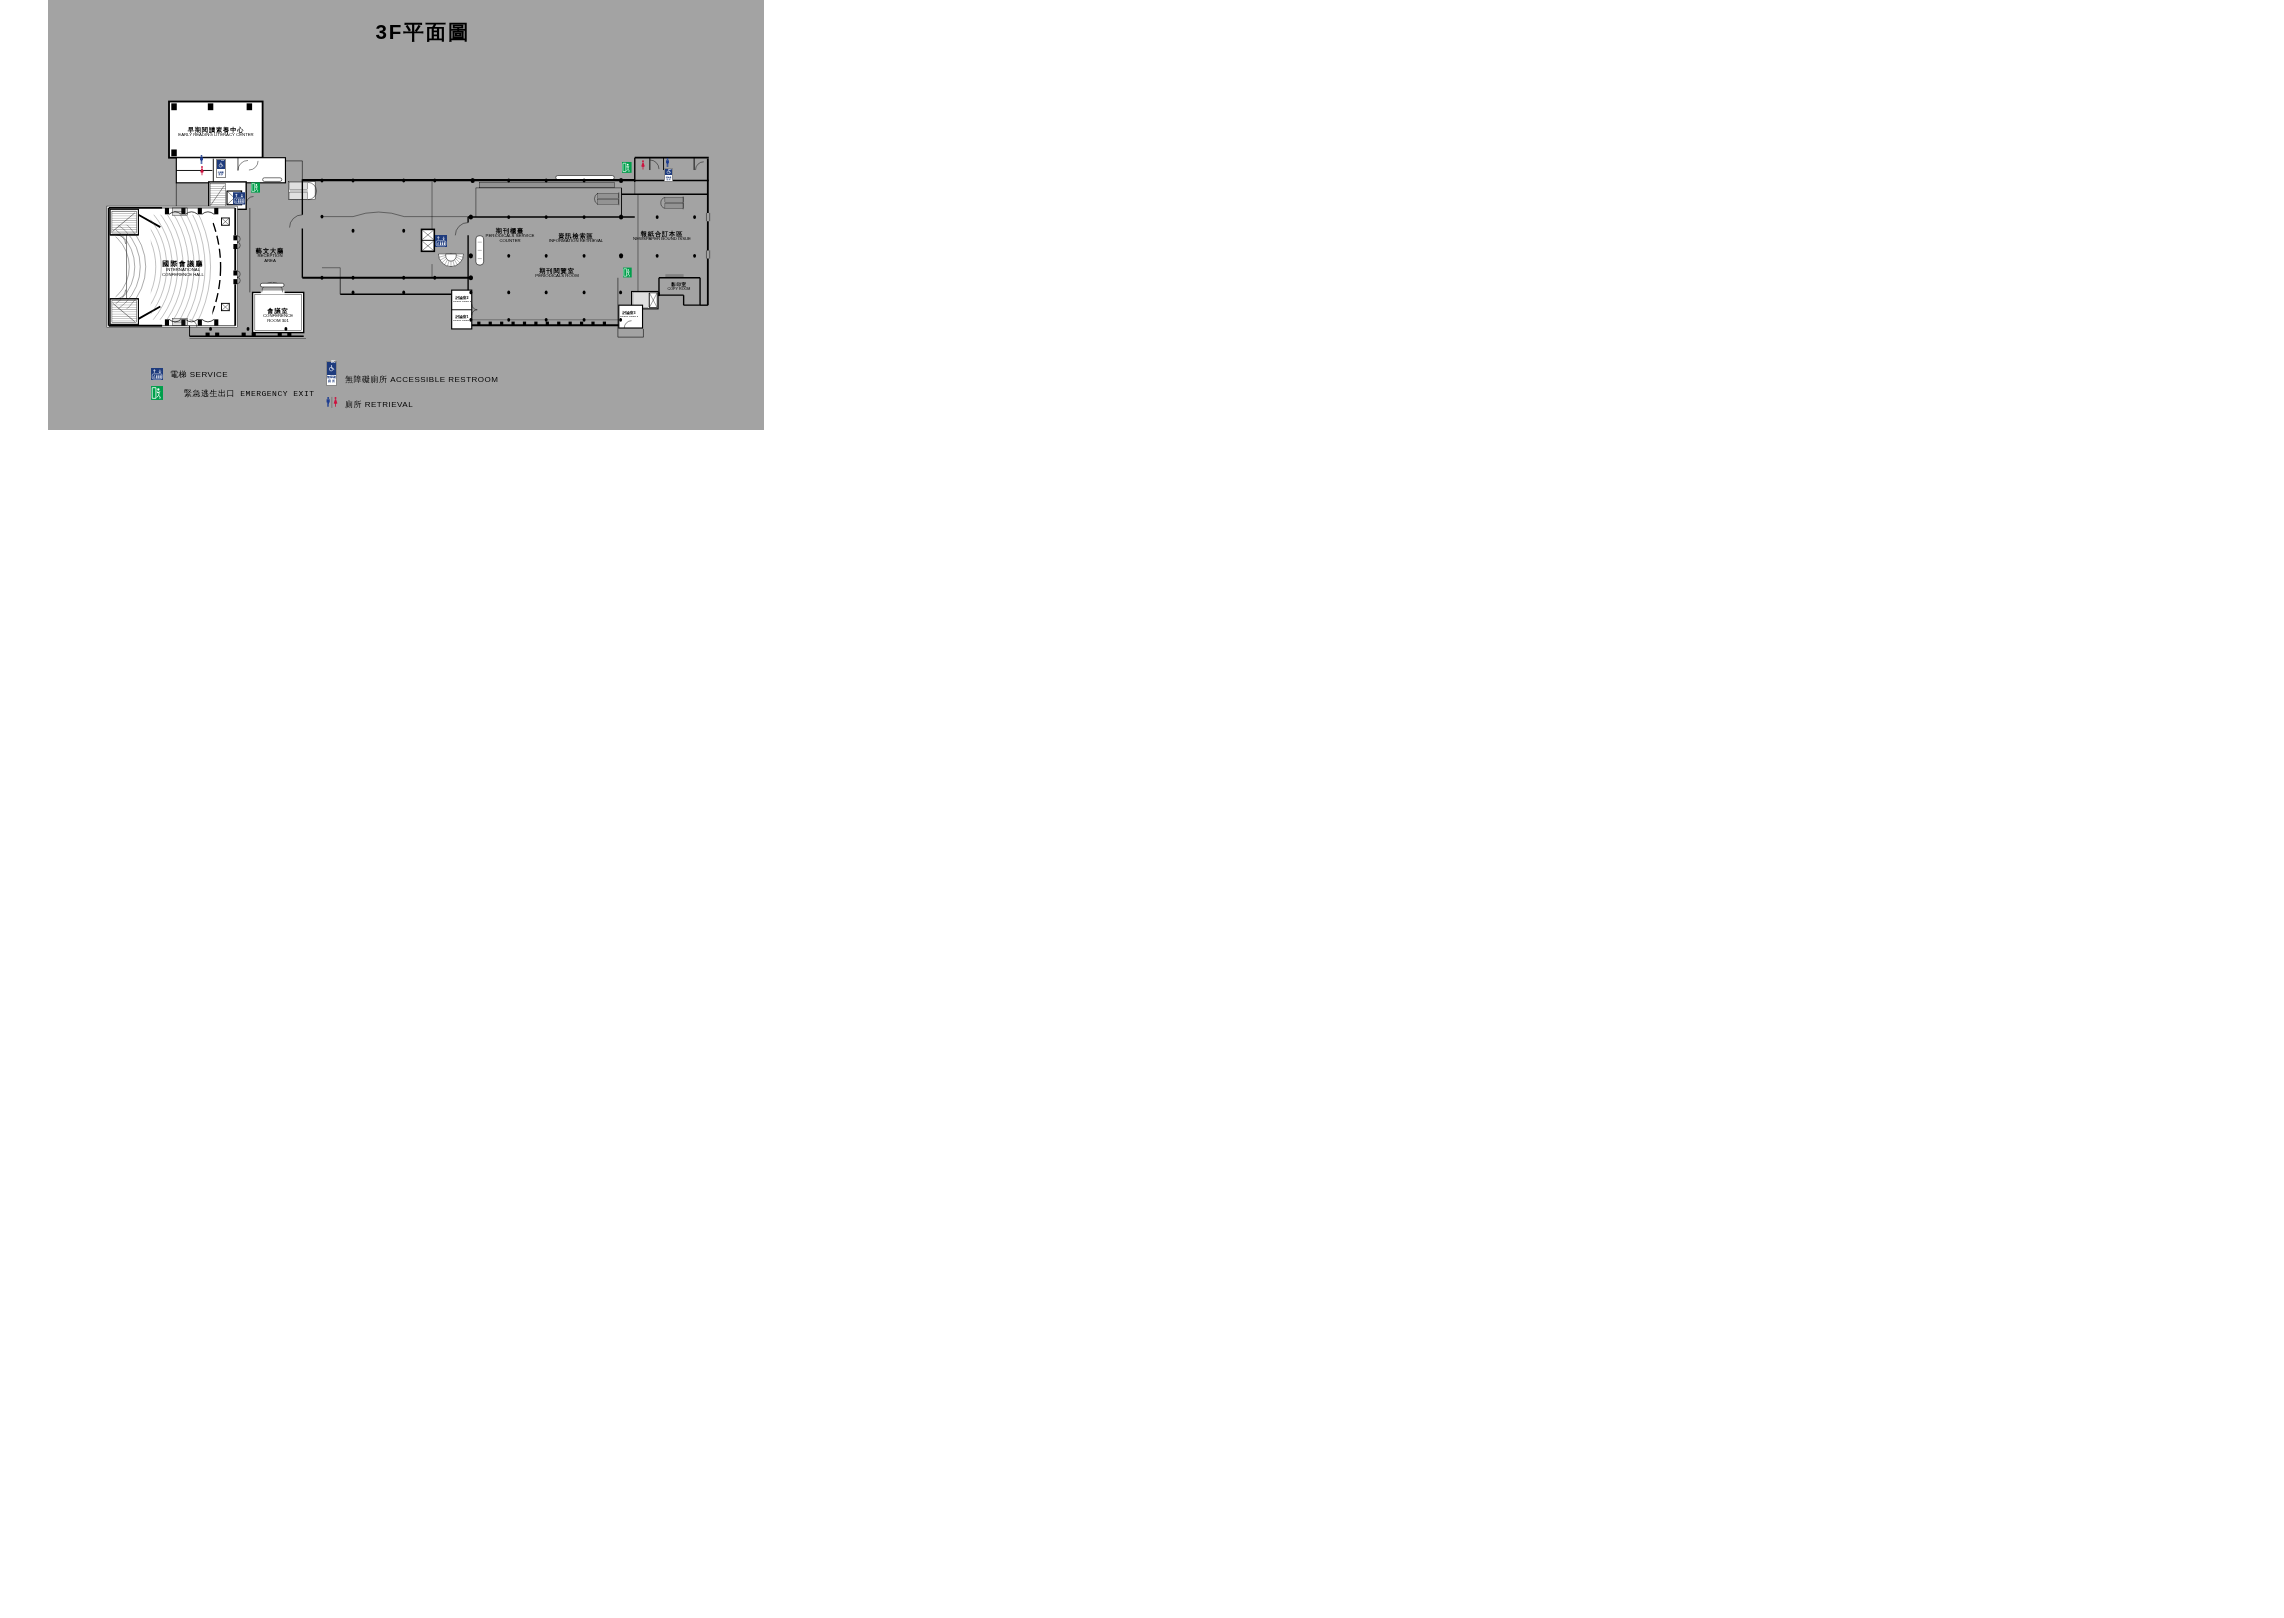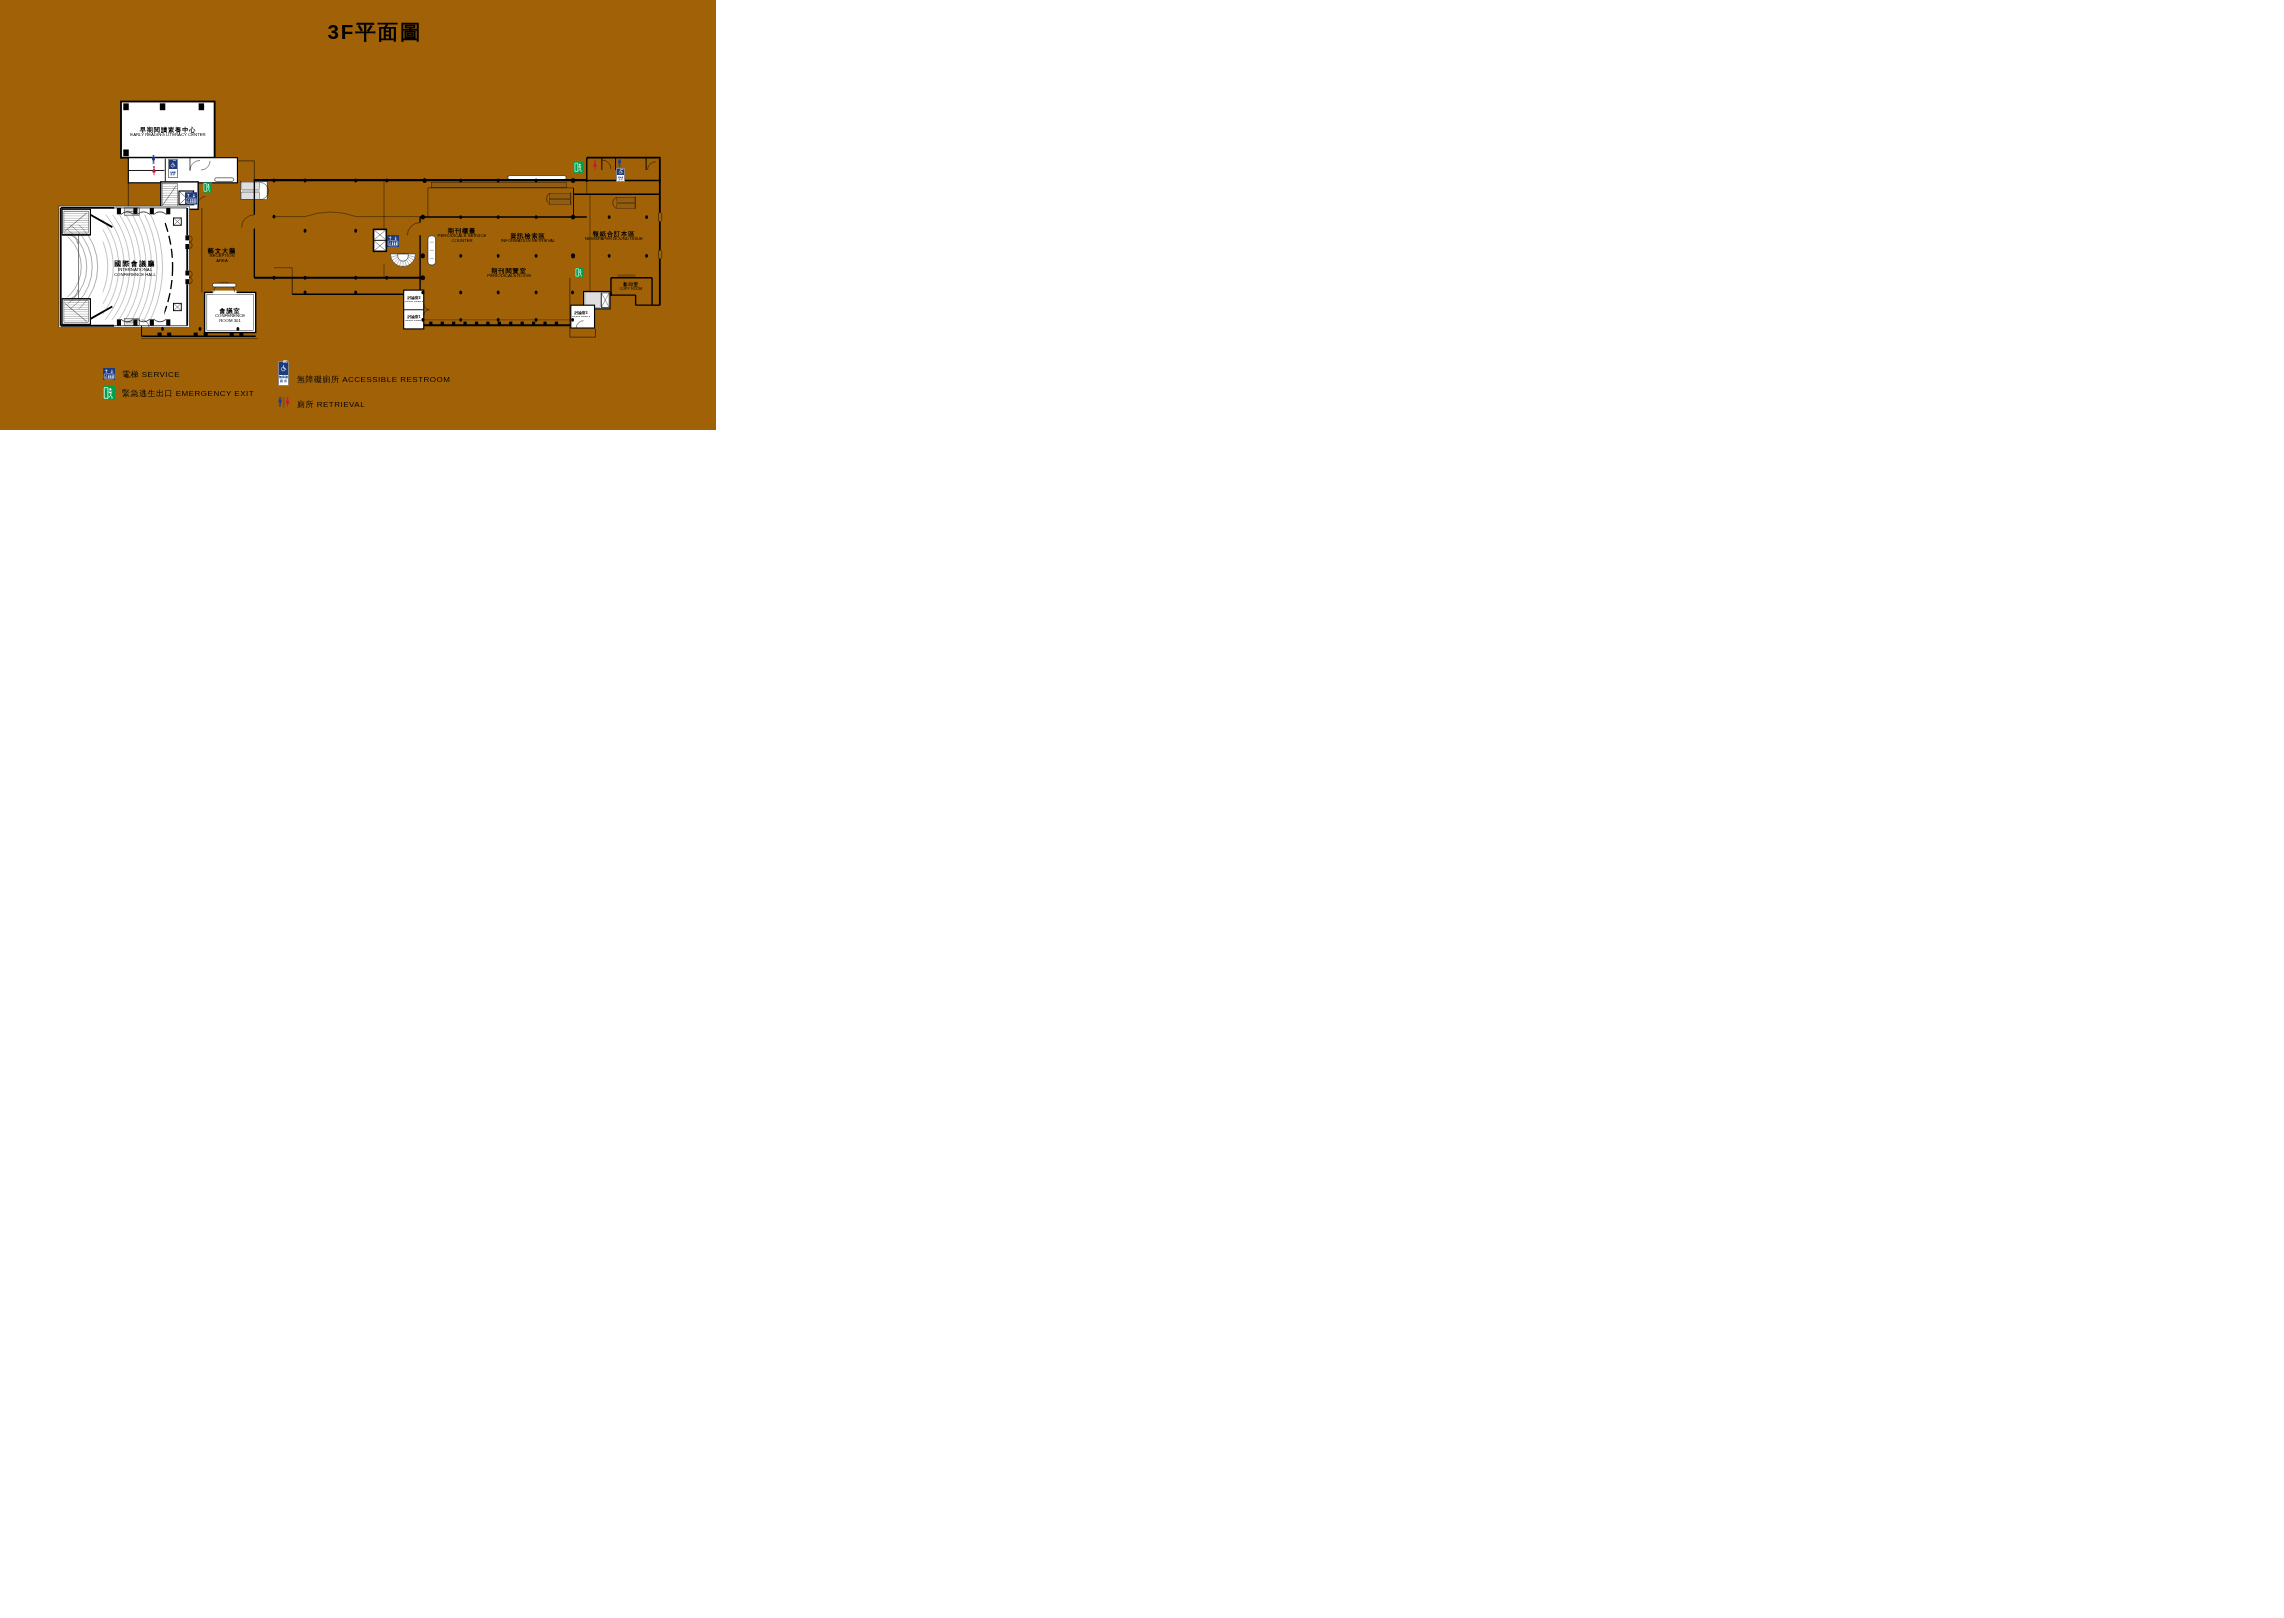--- a/index.html
+++ b/index.html
@@ -1,17 +1,17 @@
 <!DOCTYPE html>
 <html style="--sign-blue: #1E3B7D; --exit-green: #009F4B; --male-blue: #1D3D91; --female-red: #CC1340; --line: #000000;font-size:7.3px"><head>
 <meta charset="utf-8">
 <style>
   html,body{margin:0;padding:0;background:#fff;}
-  #page{position:relative;width:716px;height:430px;background:#a16207;overflow:hidden;
-        font-family:"Liberation Sans","DejaVu Sans",sans-serif;color:#000;}
+  #page{position:relative;width:716px;height:430px;background:#a3a3a3;overflow:hidden;
+        font-family:"Liberation Sans","DejaVu Sans",sans-serif;color:#000;margin-left:48px;}
   #plan-svg{position:absolute;left:0;top:0;}
   .lbl{position:absolute;transform:translate(-50%,-50%);text-align:center;white-space:nowrap;line-height:1.15;}
   .zh{font-weight:bold;font-size:6.2px;letter-spacing:0.9px;}
   .en{font-size:4.3px;letter-spacing:0;}
   .zh-big{font-weight:bold;font-size:6.9px;letter-spacing:1.4px;}
   .zh-sm{font-weight:bold;font-size:3.7px;letter-spacing:0;}
   .en-sm{font-size:2.3px;}
   #title{position:absolute;left:375px;top:32px;transform:translate(-50%,-50%);
          font-size:20.6px;font-weight:bold;letter-spacing:1.8px;}
   .icon{position:absolute;}
@@ -532,21 +532,21 @@
     <div class="legend-text" style="left:122px;top:374px;">電梯 SERVICE</div>
 
     <div class="icon" style="left:103px;top:386px;width:12.3px;height:14px;">
       <svg viewBox="0 0 30 34">
           <rect width="30" height="34" fill="var(--exit-green)"></rect>
         <path d="M3,4 H12 V30 H3 z" fill="none" stroke="#fff" stroke-width="2"></path>
         <circle cx="18" cy="8.5" r="2.8" fill="#fff"></circle>
         <path d="M14,14 l6,2.5 l-1.5,6.5 M18.5,23 l-4.5,5 M18.5,23 l4,3.5 l-1,4.5 M14.5,16.5 l8,-2.5" fill="none" stroke="#fff" stroke-width="2.1"></path>
       </svg>
     </div>
-    <div class="legend-text" style="left:122px;top:393px;">緊急逃生出口 EMERGENCY EXIT</div>
+    <div class="legend-text" style="left:136px;top:393px;font-family:Liberation Mono, monospace;">緊急逃生出口 EMERGENCY EXIT</div>
 
     <div class="wc-sign" style="left:278px;top:361px;width:11px;height:25px;--wcfs:2.7px;--cjkfs:3px;">
       <div class="wc-box">
         <svg viewBox="0 0 20 20">
             <circle cx="9" cy="12" r="5.2" fill="none" stroke="#fff" stroke-width="1.6"></circle>
             <circle cx="10" cy="3" r="1.7" fill="#fff"></circle>
             <path d="M10,5 v5 h5 l2,5" fill="none" stroke="#fff" stroke-width="1.6"></path>
           </svg>
         <span class="wc-txt">WC</span>
       </div>

